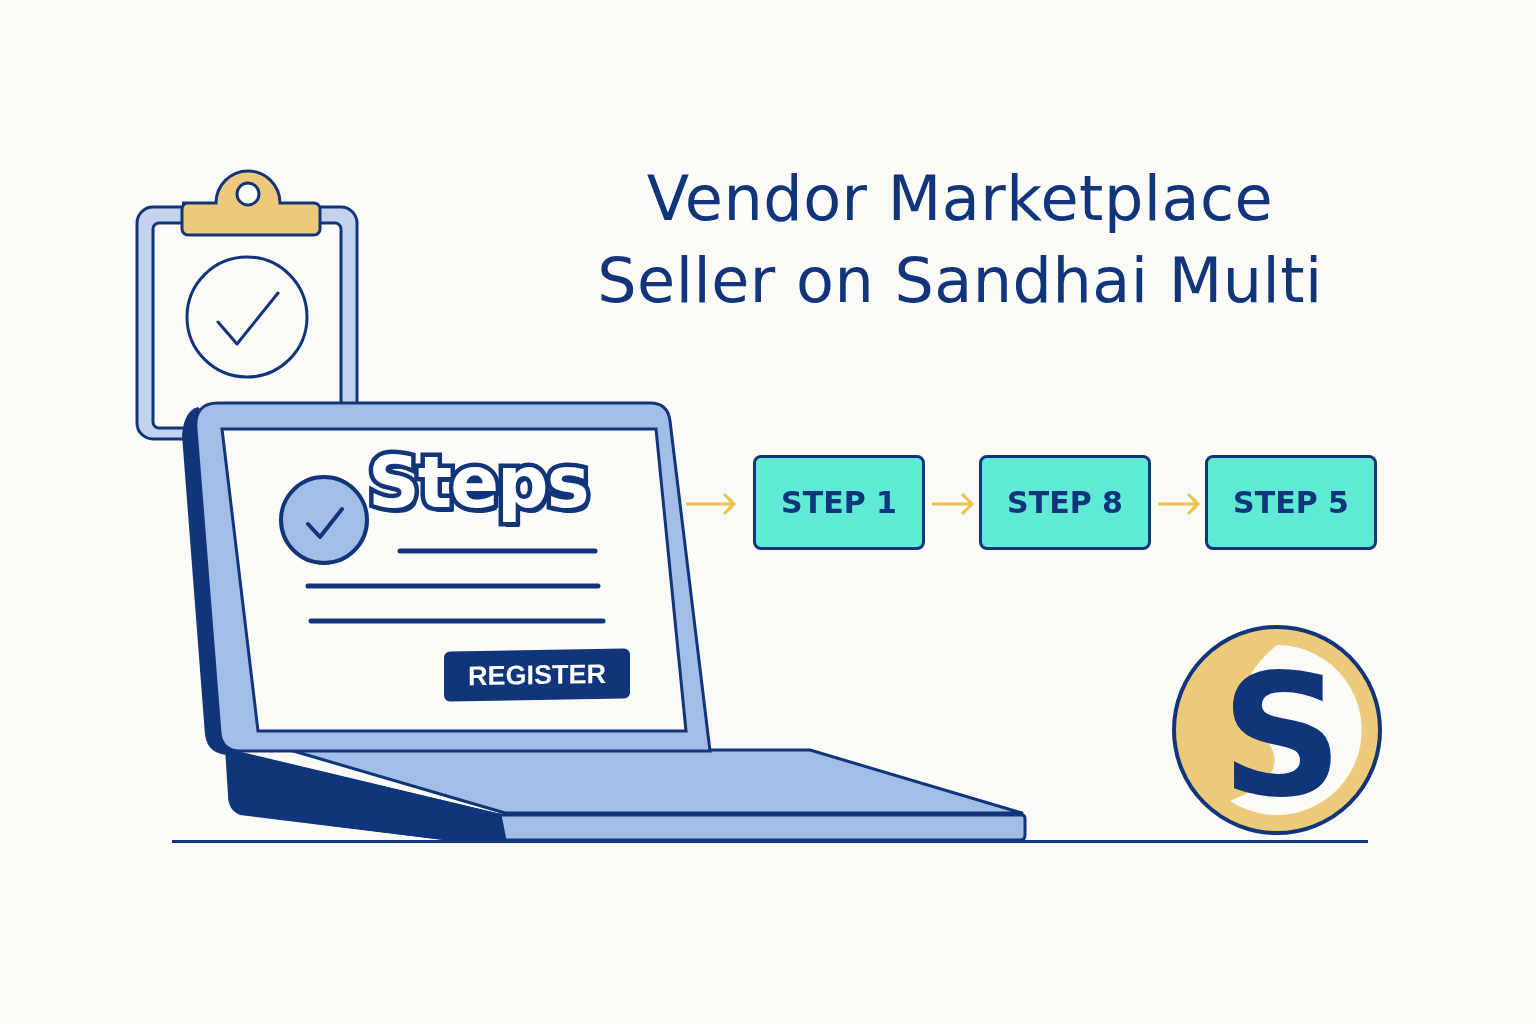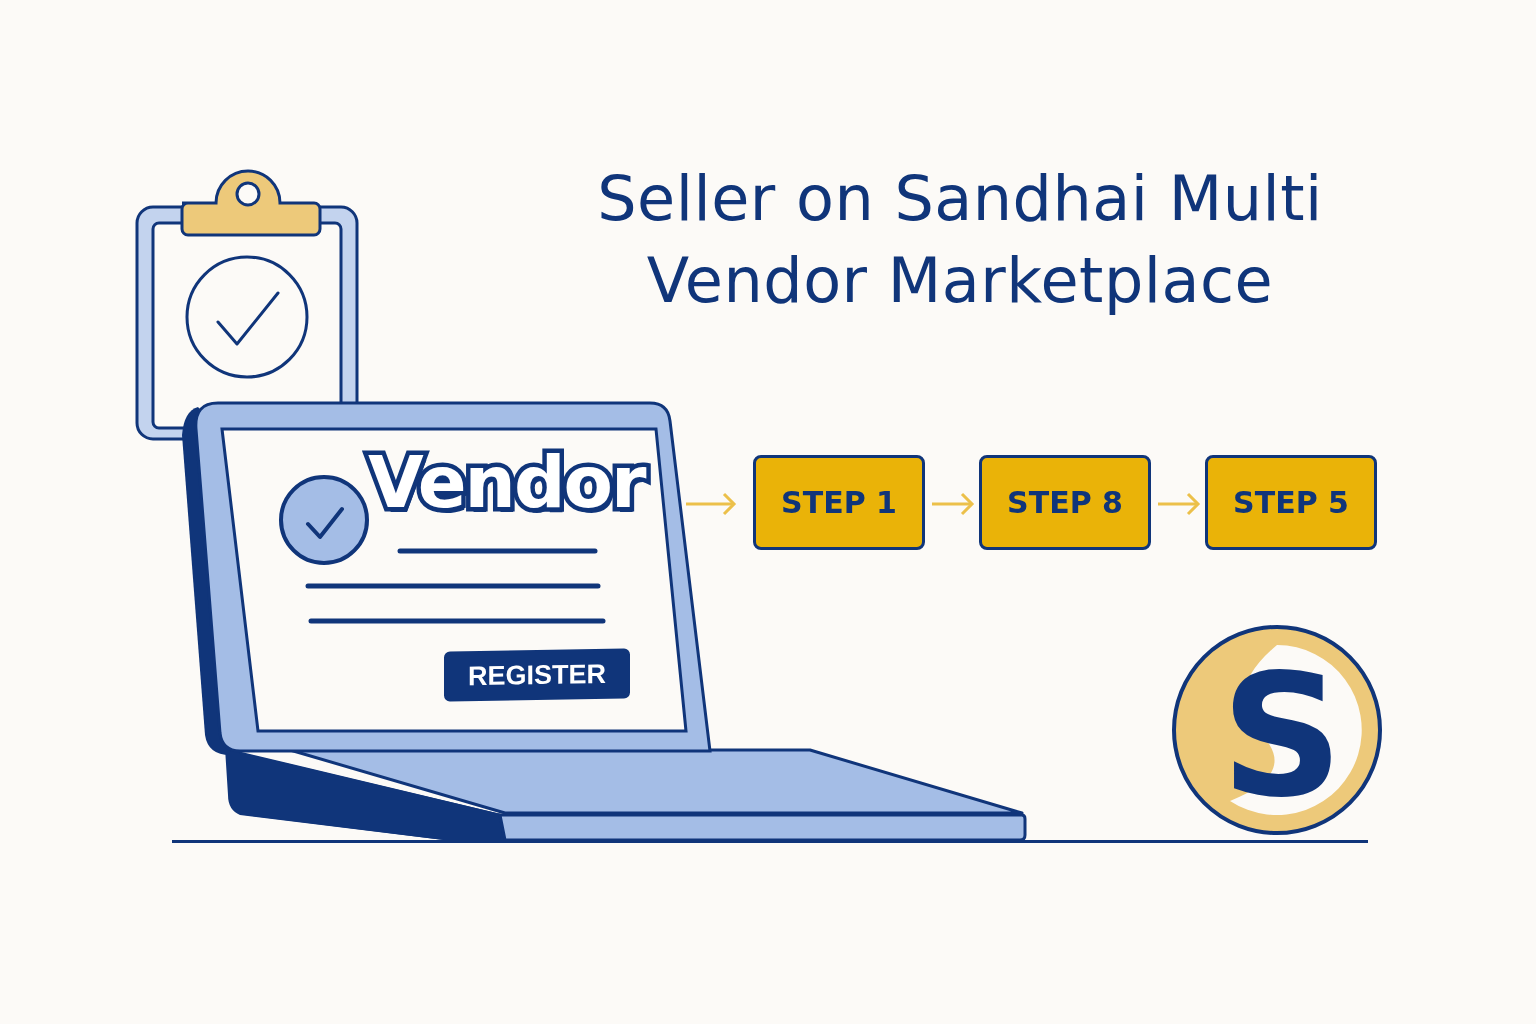--- a/index.html
+++ b/index.html
@@ -1,20 +1,20 @@
 <!DOCTYPE html>
 <html><head>
 <meta charset="utf-8">
 <style>
   html,body{margin:0;padding:0;}
   body{width:1536px;height:1024px;background:#fcfaf7;position:relative;overflow:hidden;font-family:"DejaVu Sans","Liberation Sans",sans-serif;}
   .abs{position:absolute;}
   .title{left:560px;top:158px;width:800px;text-align:center;color:#10357a;font-size:62px;line-height:82px;font-weight:500;letter-spacing:0.5px;}
   .title div{white-space:nowrap;}
-  .step-box{position:absolute;top:455px;width:172px;height:95px;border:3px solid #10357a;border-radius:8px;background:#eab308;display:flex;align-items:center;justify-content:center;color:#10357a;font-size:30px;font-weight:bold;box-sizing:border-box;cursor:pointer;}
+  .step-box{position:absolute;top:455px;width:172px;height:95px;border:3px solid #10357a;border-radius:8px;background:#5eead4;display:flex;align-items:center;justify-content:center;color:#10357a;font-size:30px;font-weight:bold;box-sizing:border-box;cursor:pointer;}
   .arrow{position:absolute;top:490px;}
   .register-btn{position:absolute;left:444px;top:650px;width:186px;height:50px;background:#10357a;border-radius:6px;color:#fff;font-weight:bold;font-size:27px;display:flex;align-items:center;justify-content:center;transform:skewY(-1deg);cursor:pointer;font-family:"Liberation Sans",sans-serif;}
   .steps-word{position:absolute;left:368px;top:440px;font-size:72px;font-weight:900;color:#fff;font-family:"DejaVu Sans",sans-serif;letter-spacing:-2px;-webkit-text-stroke:9px #10357a;paint-order:stroke fill;text-shadow:3px 5px 0 #10357a;}
 </style>
 </head>
 <body>
 
 <svg class="abs" style="left:130px;top:155px" width="240" height="295" viewBox="0 0 240 295">
   <rect x="7" y="52" width="220" height="232" rx="16" fill="#c3d3ee" stroke="#10357a" stroke-width="3"></rect>
   <rect x="23" y="68" width="188" height="205" rx="6" fill="#fcfaf7" stroke="#10357a" stroke-width="3"></rect>
@@ -37,31 +37,31 @@
 
   <path d="M58 8 L490 8 Q508 8 510 26 L550 356 L80 356 Q62 356 60 338 L36 34 Q34 8 58 8 Z" fill="#a4bde6" stroke="#10357a" stroke-width="3"></path>
 
   <path d="M62 34 L496 34 L526 336 L98 336 Z" fill="#fcfaf7" stroke="#10357a" stroke-width="3"></path>
 </svg>
 
 <svg class="abs" style="left:276px;top:472px" width="96" height="96" viewBox="0 0 96 96">
   <circle cx="48" cy="48" r="43" fill="#a4bde6" stroke="#10357a" stroke-width="4"></circle>
   <polyline points="32,52 44,65 66,37" fill="none" stroke="#10357a" stroke-width="4" stroke-linecap="round" stroke-linejoin="round"></polyline>
 </svg>
-<div class="steps-word">Vendor</div>
+<div class="steps-word">Steps</div>
 <svg class="abs" style="left:300px;top:540px" width="320" height="90" viewBox="0 0 320 90">
   <line x1="100" y1="11" x2="295" y2="11" stroke="#10357a" stroke-width="5" stroke-linecap="round"></line>
   <line x1="8" y1="46" x2="298" y2="46" stroke="#10357a" stroke-width="5" stroke-linecap="round"></line>
   <line x1="11" y1="81" x2="303" y2="81" stroke="#10357a" stroke-width="5" stroke-linecap="round"></line>
 </svg>
 <div class="register-btn">REGISTER</div>
 
 <div class="abs title">
+  <div>Vendor Marketplace</div>
   <div>Seller on Sandhai Multi</div>
-  <div>Vendor Marketplace</div>
 </div>
 
 <svg class="arrow" style="left:684px" width="56" height="28" viewBox="0 0 56 28">
   <line x1="2" y1="14" x2="50" y2="14" stroke="#ecc04a" stroke-width="3"></line>
   <polyline points="40,4 50,14 40,24" fill="none" stroke="#ecc04a" stroke-width="3"></polyline>
 </svg>
 <div class="step-box" style="left:753px">STEP 1</div>
 <svg class="arrow" style="left:930px" width="46" height="28" viewBox="0 0 46 28">
   <line x1="2" y1="14" x2="42" y2="14" stroke="#ecc04a" stroke-width="3"></line>
   <polyline points="32,4 42,14 32,24" fill="none" stroke="#ecc04a" stroke-width="3"></polyline>

